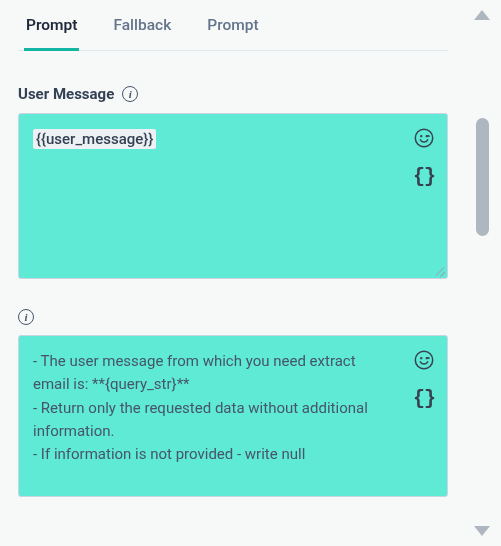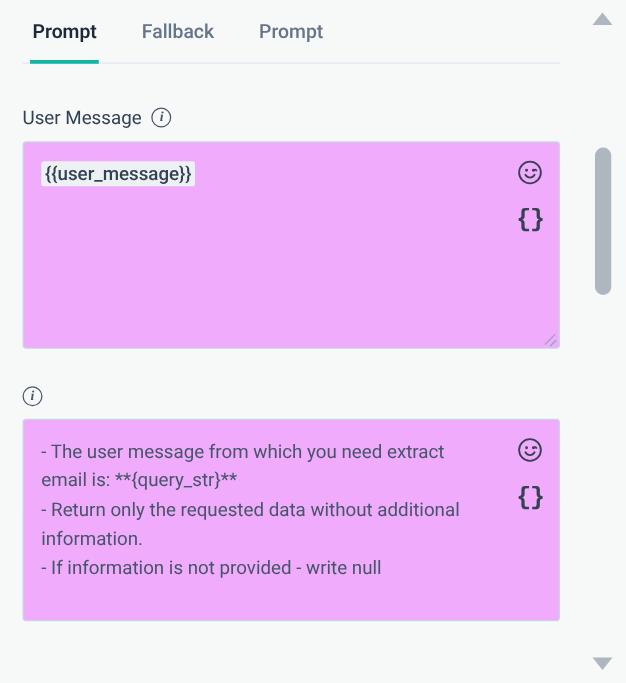--- a/index.html
+++ b/index.html
@@ -38,38 +38,38 @@
   .section { margin-top: 34px; }
   .section + .section { margin-top: 30px; }
   .section-header {
     display: flex;
     align-items: center;
     gap: 8px;
     margin-bottom: 10px;
   }
   .section-label {
     font-size: 15px;
-    font-weight: 400;
+    font-weight: 700;
     color: #334155;
   }
   .info-icon {
     width: 16px; height: 16px;
     border: 1.4px solid #475569;
     border-radius: 50%;
     display: flex; align-items: center; justify-content: center;
     font-size: 11px; font-weight: 600;
     font-family: Georgia, serif;
     font-style: italic;
     color: #475569;
     line-height: 1;
   }
   .field-box {
     border: 1px solid #cbd5e1;
     border-radius: 3px;
-    background: #f0abfc;
+    background: #5eead4;
     position: relative;
     display: flex;
   }
   .field-content {
     flex: 1;
     padding: 14px 14px;
     font-size: 15px;
     line-height: 1.55;
     color: #475569;
     min-height: 100px;

